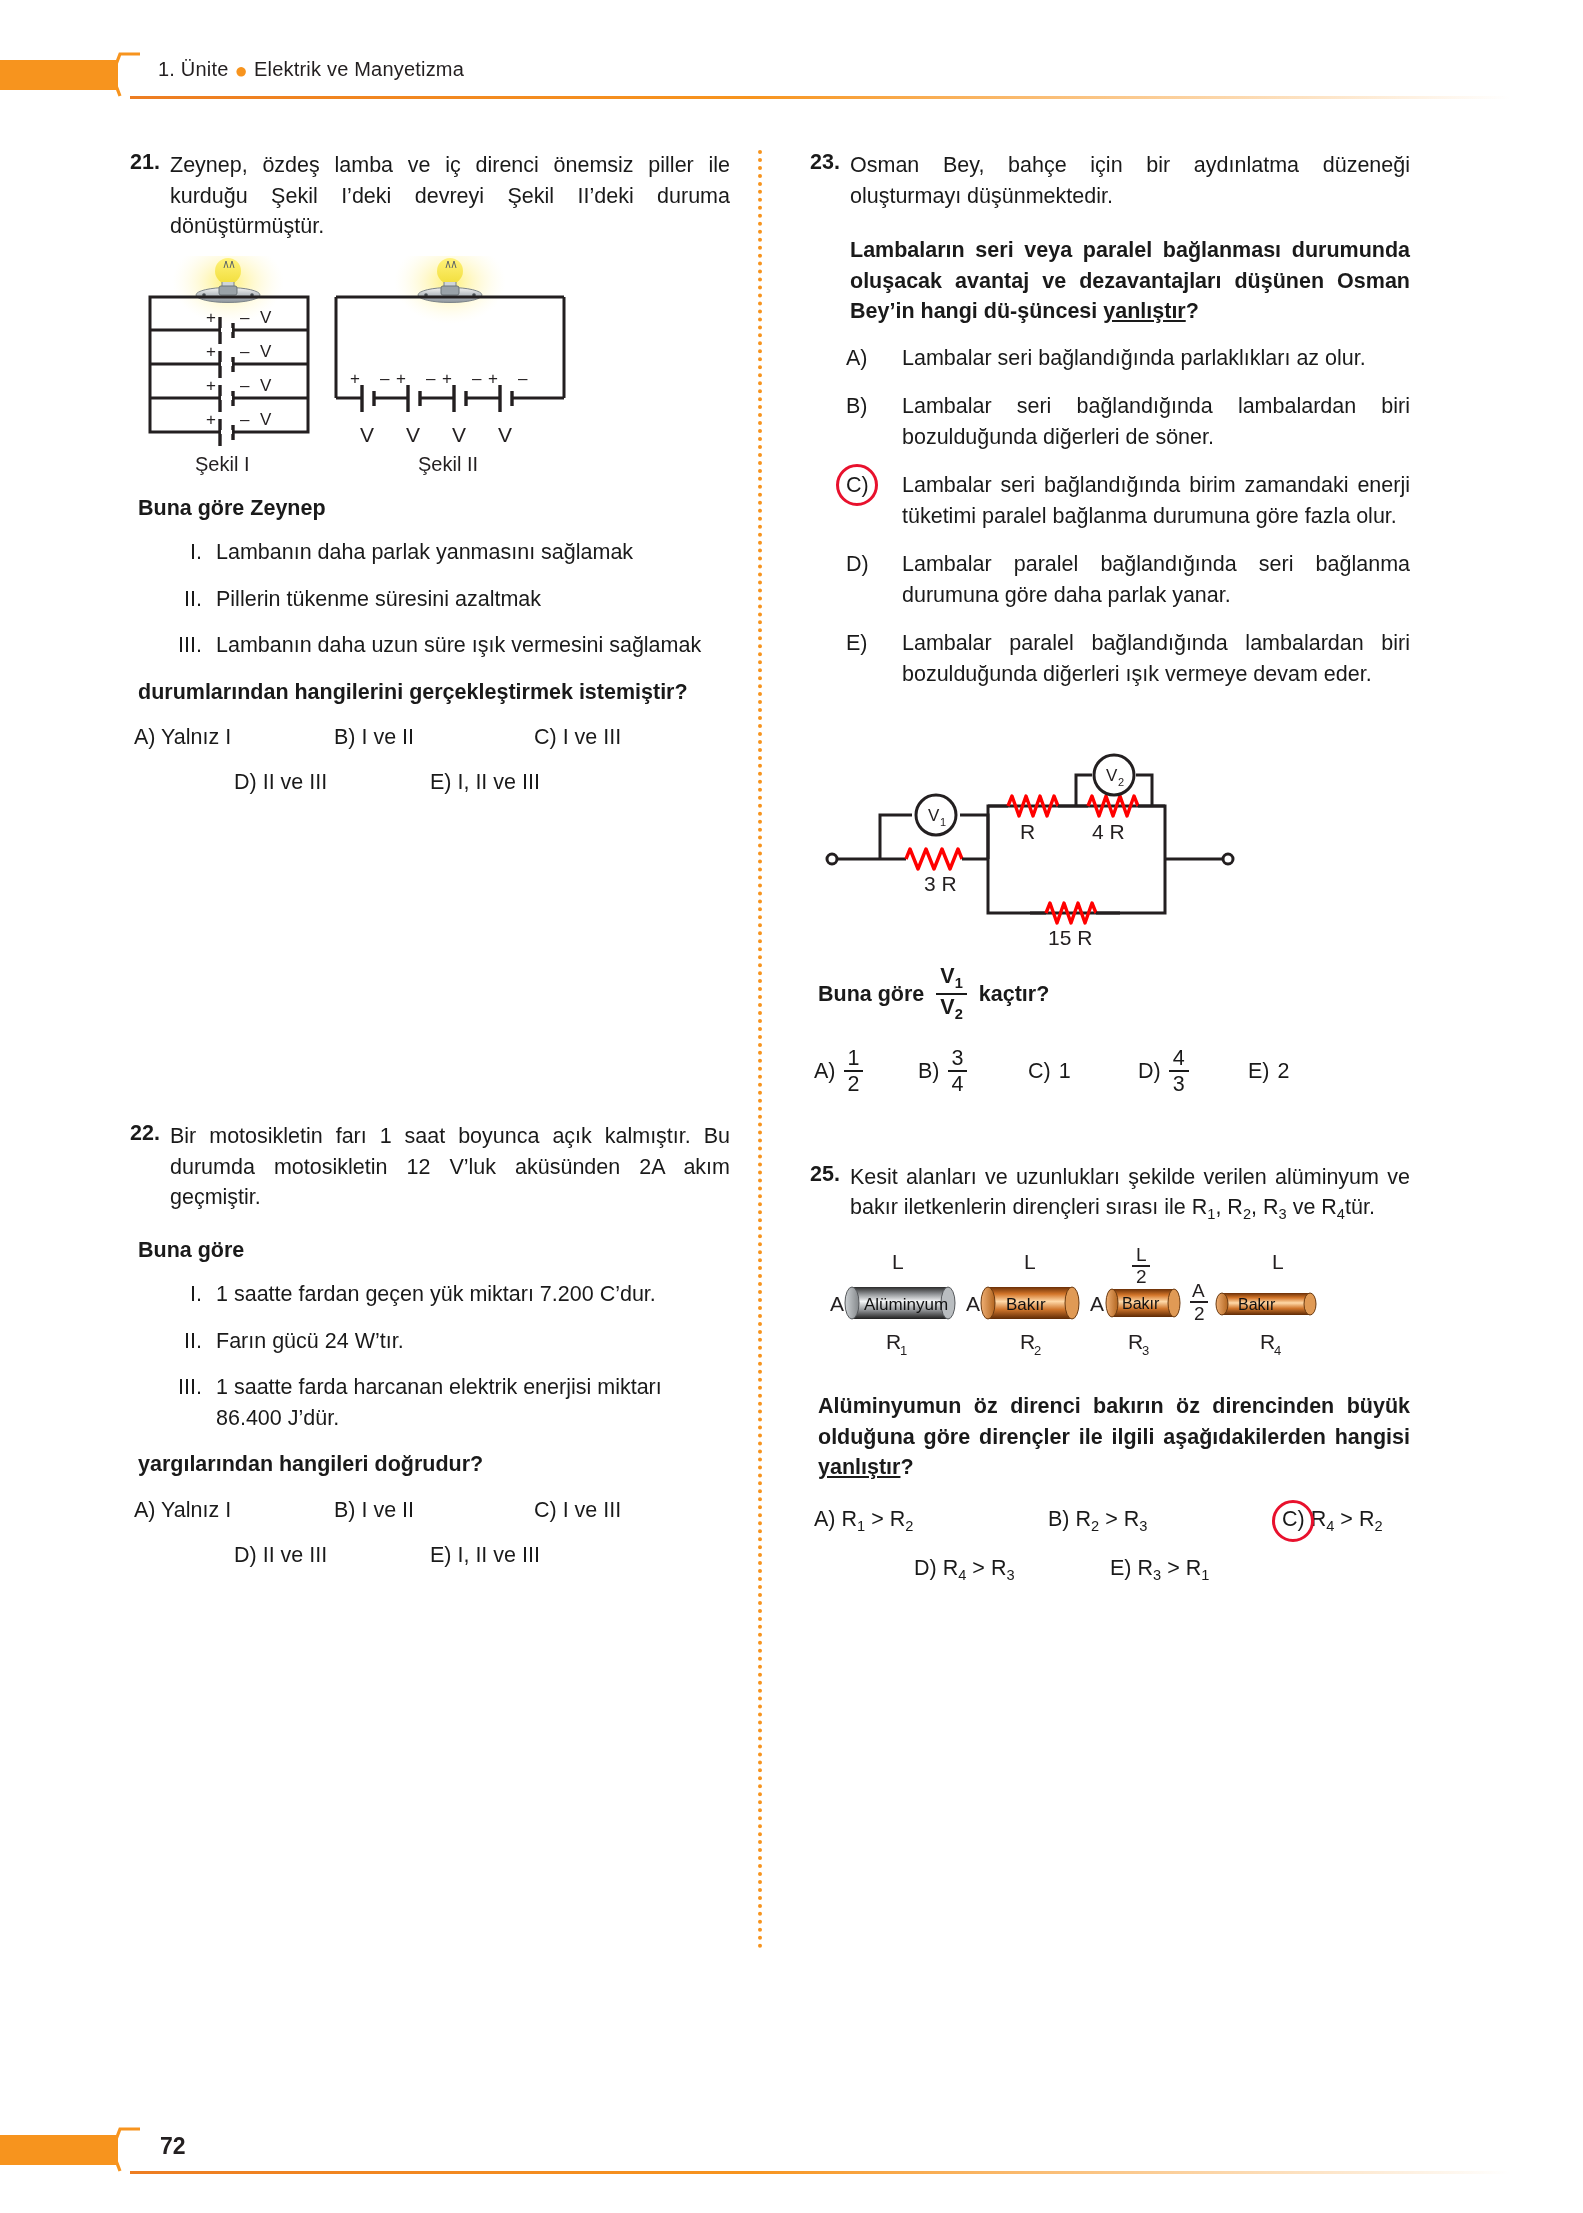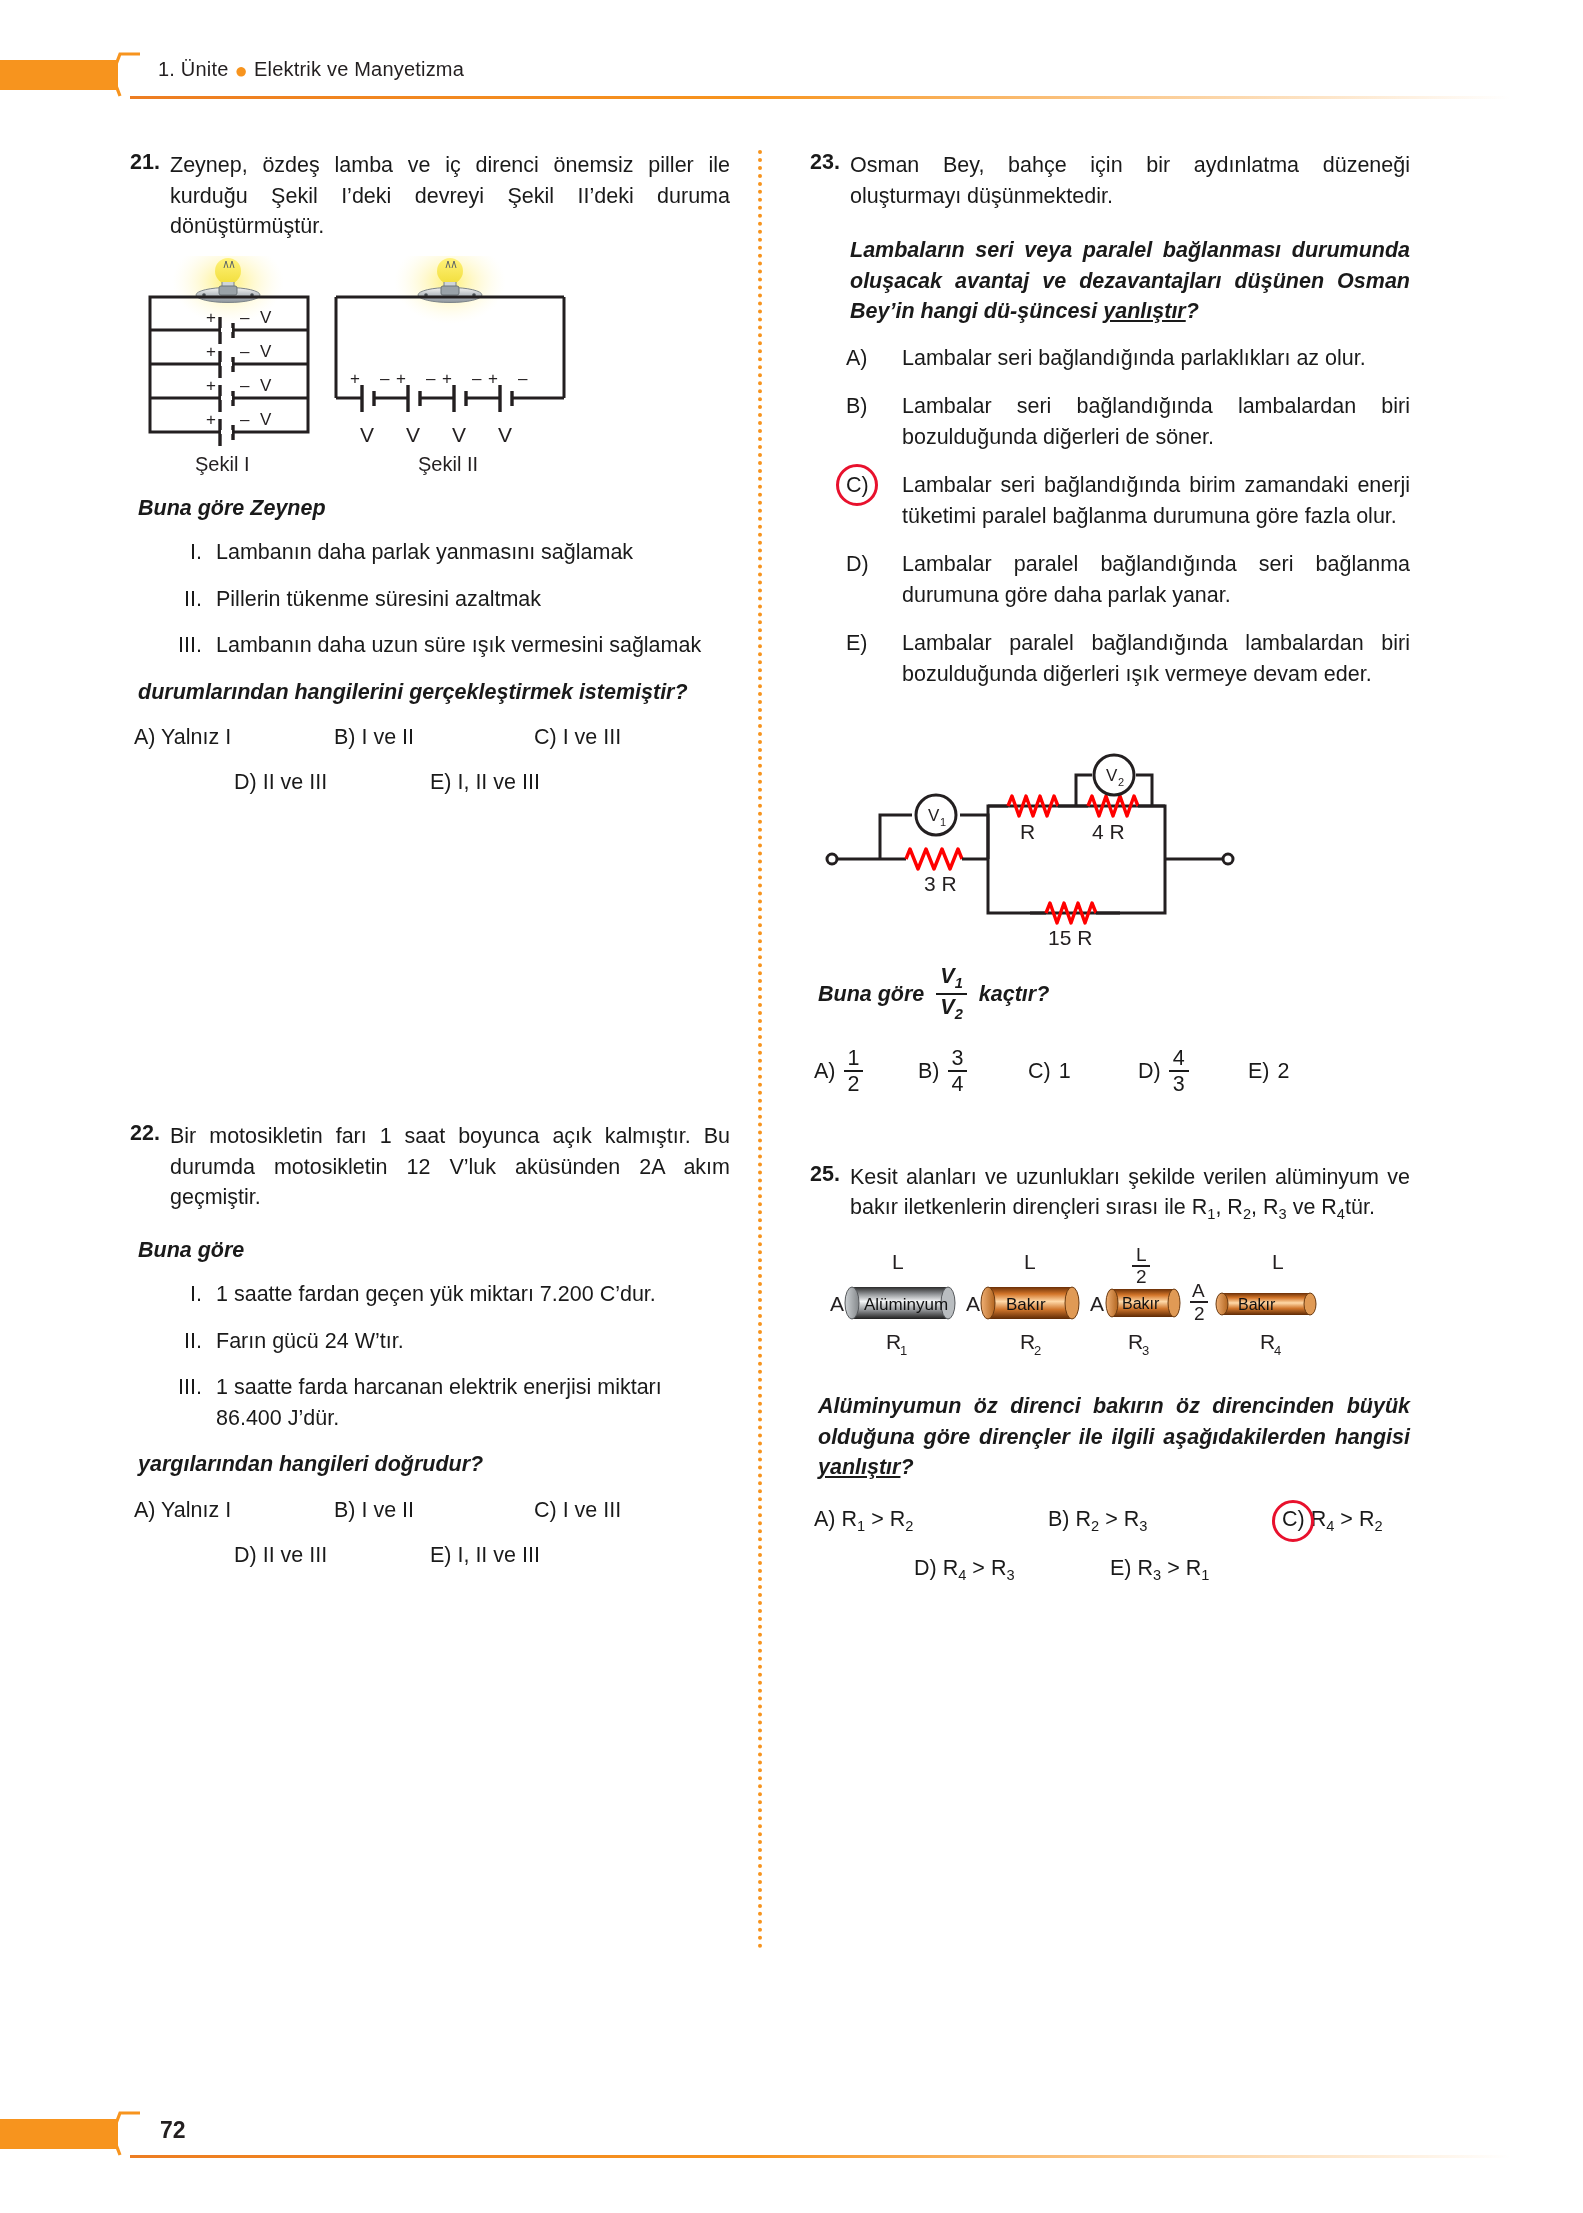--- a/index.html
+++ b/index.html
@@ -26,21 +26,21 @@
     position:absolute; left:130px; top:44px; width:1380px; height:3px;
     background:linear-gradient(to right,#ED7D22 0%, #F7941E 45%, rgba(247,148,30,0) 100%);
   }
   .hdr-txt {
     position:absolute; left:158px; top:6px;
     font-size:20px; color:#231f20; letter-spacing:.2px; white-space:nowrap;
   }
   .hdr-dot { color:#F7941E; font-size:22px; vertical-align:middle; padding:0 6px; }
 
   
-  .ftr { position:absolute; left:0; bottom:56px; width:1334px; height:46px; }
+  .ftr { position:absolute; left:0; bottom:40px; width:1334px; height:46px; }
   .ftr-bar { position:absolute; left:0; top:8px; width:118px; height:30px; background:#F7941E; }
   .ftr-chev { position:absolute; left:110px; top:0; width:34px; height:46px; }
   .ftr-rule {
     position:absolute; left:130px; top:44px; width:1380px; height:3px;
     background:linear-gradient(to right,#ED7D22 0%, #F7941E 45%, rgba(247,148,30,0) 100%);
   }
   .ftr-no { position:absolute; left:160px; top:6px; font-size:23px; font-weight:bold; color:#231f20; }
 
   
   .col { position:absolute; top:150px; width:600px; }
@@ -52,21 +52,21 @@
     border-left:4px dotted #F7941E;
   }
 
   
   .q { position:relative; }
   .q-head { display:flex; align-items:flex-start; }
   .q-num { font-weight:bold; font-size:21.5px; min-width:40px; flex:0 0 auto; }
   .q-body { font-size:21.5px; line-height:1.42; text-align:justify; flex:1 1 auto; }
 
   .para { font-size:21.5px; line-height:1.42; }
-  .bold { font-weight:bold;font-style:italic; }
+  .bold { font-weight:bold; }
   .ul { text-decoration:underline; }
 
   
   .rlist { margin-left:40px; margin-top:14px; }
   .rrow { display:flex; font-size:21.5px; line-height:1.42; margin-bottom:16px; }
   .rmk { flex:0 0 46px; text-align:right; padding-right:14px; }
   .rtx { flex:1 1 auto; text-align:justify; }
   .rtx.nj { text-align:left; }
 
   

